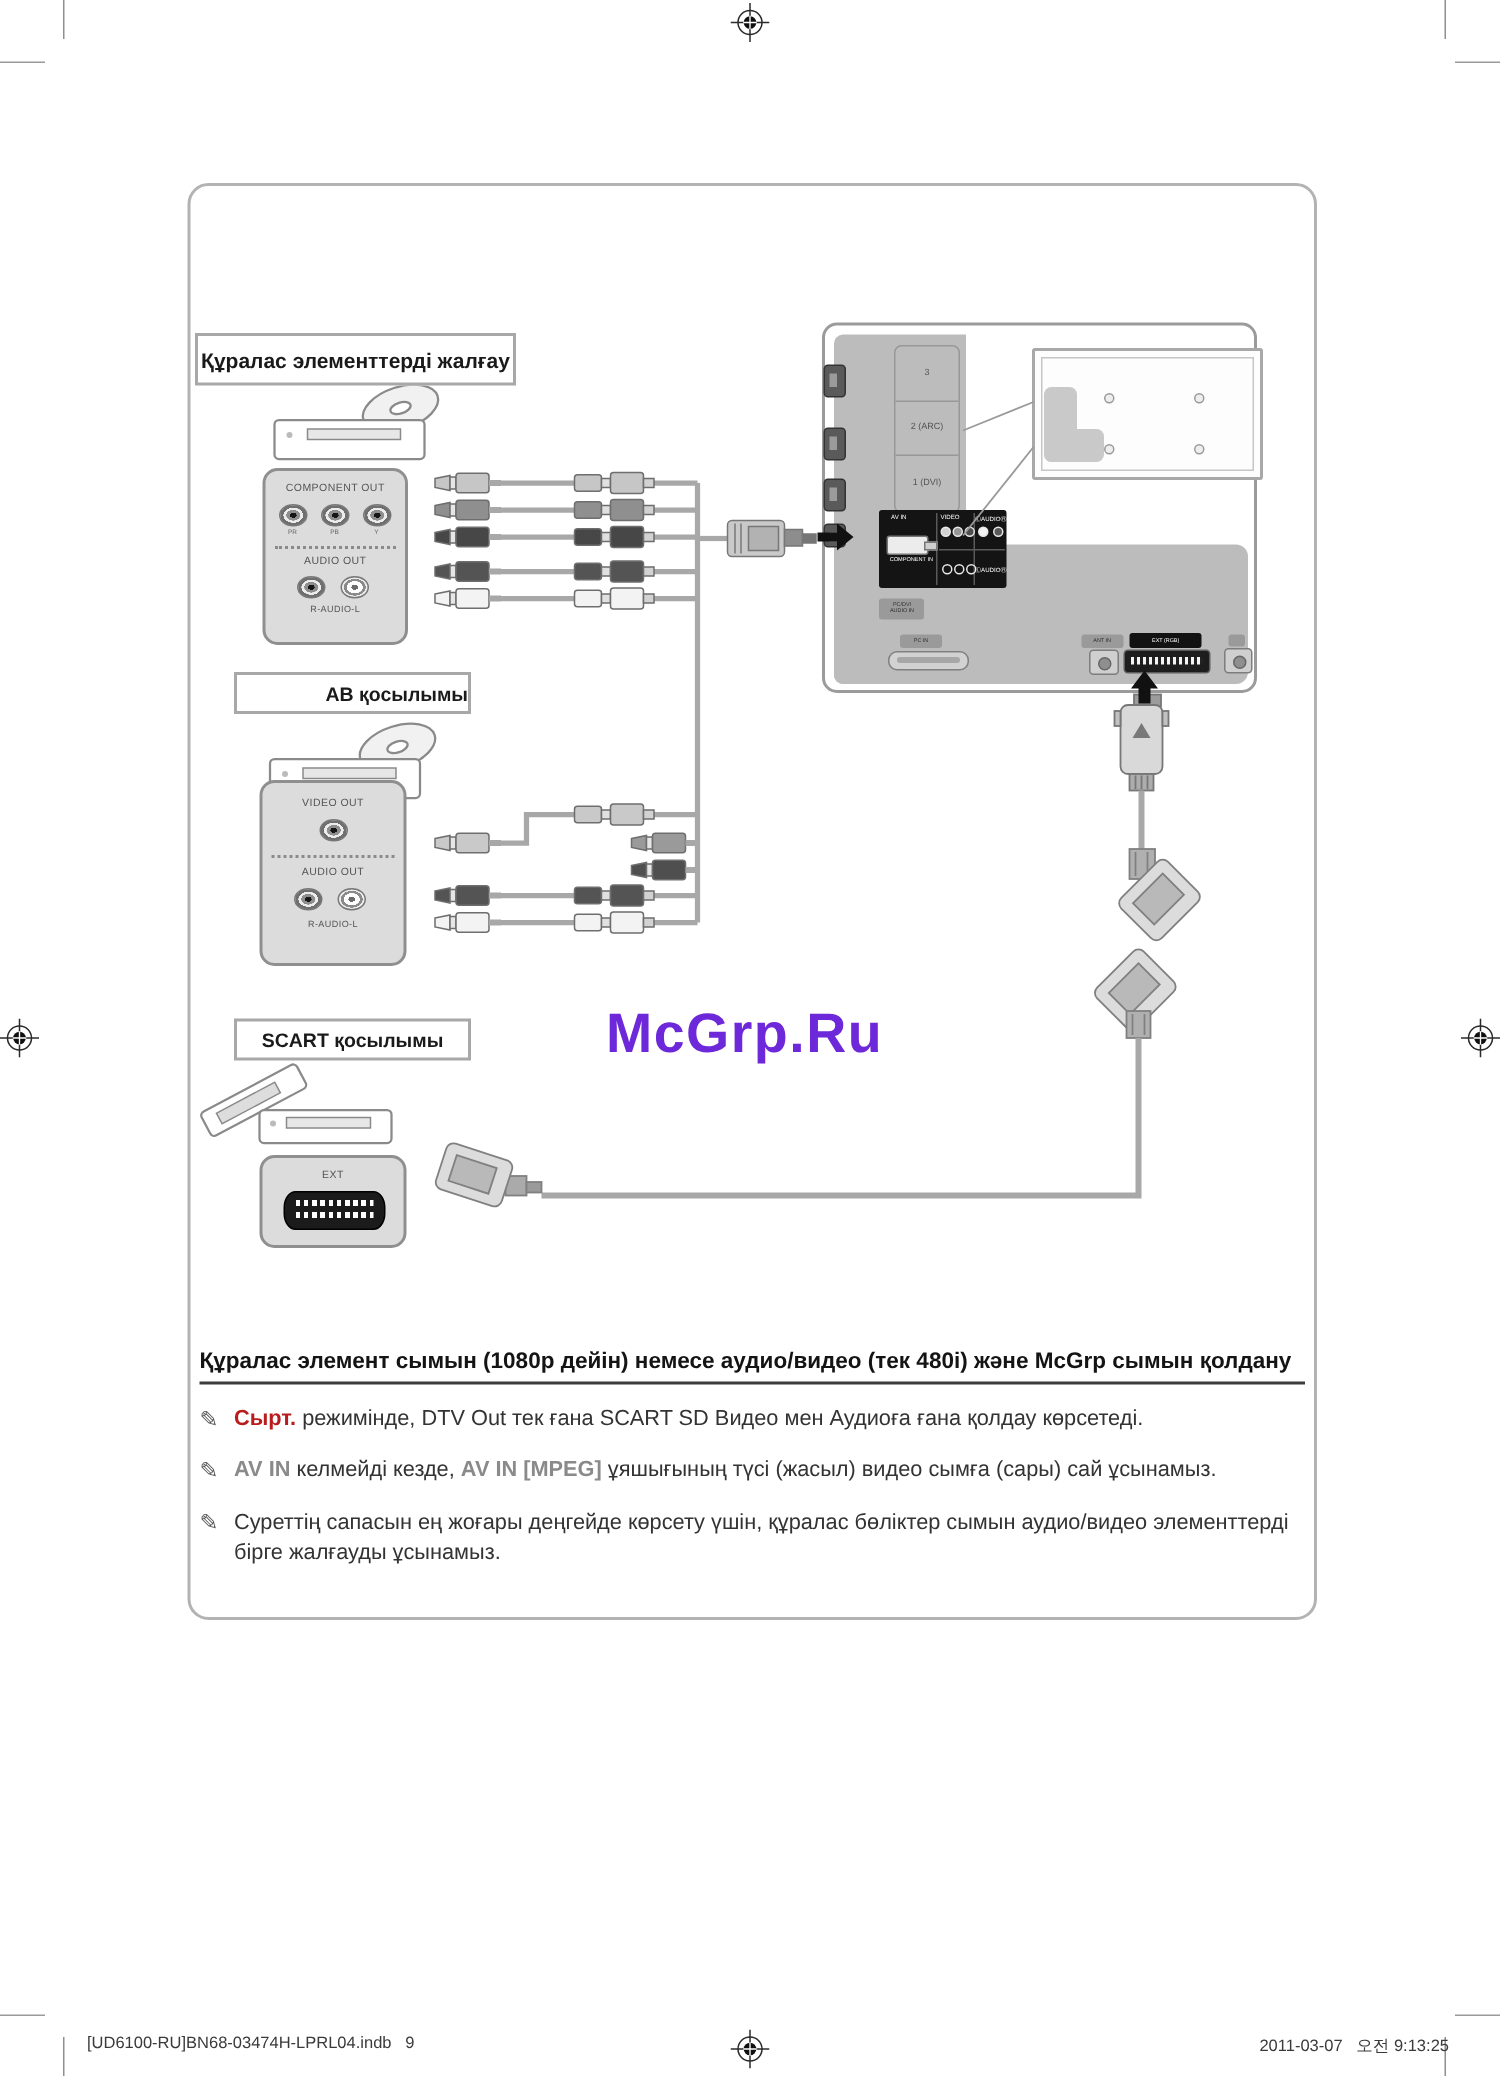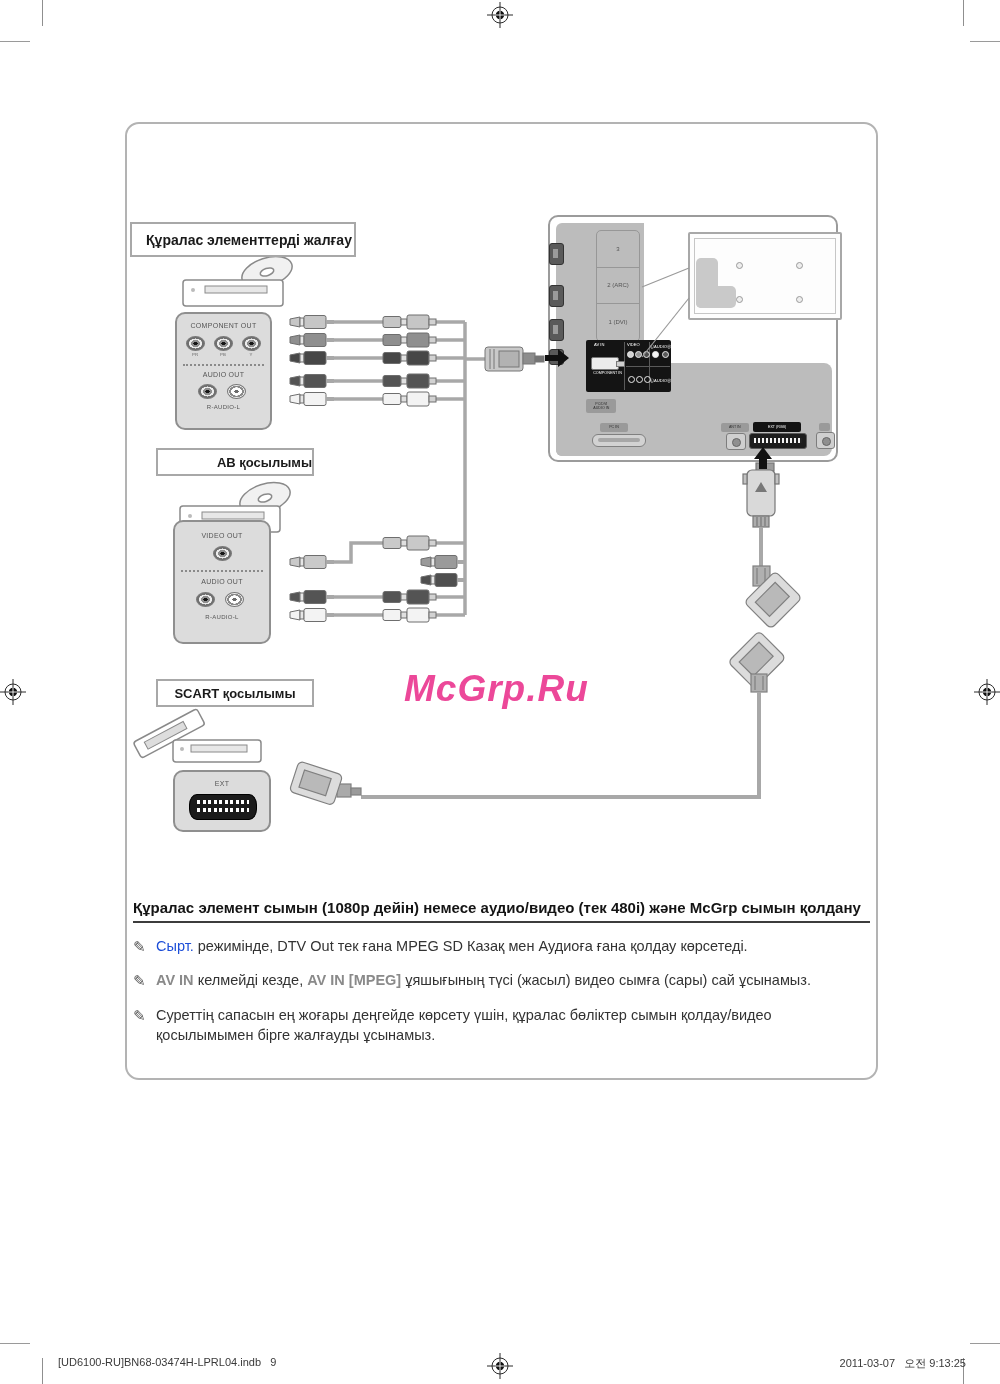--- a/index.html
+++ b/index.html
@@ -8,25 +8,25 @@
   
   .cropv{position:absolute;width:1px;background:#8f8f8f;}
   .croph{position:absolute;height:1px;background:#9a9a9a;}
   .regmark{position:absolute;width:26px;height:26px;}
   
   .content-box{position:absolute;left:125px;top:122px;width:749px;height:954px;
                border:2px solid #b3b3b3;border-radius:14px;background:#fff;}
   .sec-label{position:absolute;border:2px solid #a8a8a8;background:#fff;z-index:3;
              display:flex;align-items:center;justify-content:center;
              font-weight:bold;color:#1a1a1a;}
-  .lab1{left:130px;top:222px;width:210px;height:31px;font-size:14px;padding-left:12px;}
+  .lab1{left:130px;top:222px;width:210px;height:31px;font-size:14px;}
   .lab2{left:156px;top:448px;width:154px;height:24px;font-size:13px;justify-content:flex-end;}
   .lab3{left:156px;top:679px;width:154px;height:24px;font-size:13px;}
   .watermark{position:absolute;left:404px;top:668px;z-index:3;font-size:37px;
-             font-style:italic;font-weight:bold;color:#ec4899;letter-spacing:1px;}
+             font-weight:bold;color:#6d28d9;letter-spacing:1px;}
   
   .dev-panel{position:absolute;background:#dcdcdc;border:2px solid #8f8f8f;border-radius:10px;z-index:2;}
   .comp-panel{left:175px;top:312px;width:93px;height:114px;}
   .av-panel{left:173px;top:520px;width:94px;height:120px;}
   .ext-panel{left:173px;top:770px;width:94px;height:58px;}
   .ptitle{position:absolute;width:100%;text-align:center;font-size:7px;color:#555;letter-spacing:.3px;}
   .jack{position:absolute;width:17px;height:13px;border-radius:50%;border:1px solid #777;
         background:radial-gradient(ellipse at center,#161616 0 18%,#8e8e8e 19% 38%,#ececec 39% 54%,#6f6f6f 55% 72%,#d8d8d8 73% 100%);}
   .jack.white{background:radial-gradient(ellipse at center,#6b6b6b 0 18%,#fdfdfd 19% 44%,#8a8a8a 45% 60%,#ededed 61% 100%);}
   .jlab{position:absolute;font-size:6px;transform:scale(.72);transform-origin:center;color:#666;text-align:center;width:20px;}
@@ -72,21 +72,21 @@
   
   .cables-svg{position:absolute;left:125px;top:122px;z-index:1;}
   .overlay-svg{position:absolute;left:125px;top:122px;z-index:5;}
   
   .notes{position:absolute;left:133px;top:899px;width:737px;z-index:2;}
   .notes-heading{font-size:15px;font-weight:bold;color:#141414;padding-bottom:5px;
                  border-bottom:2px solid #3c3c3c;white-space:nowrap;}
   .note{display:flex;gap:7px;margin-top:13px;font-size:14.5px;color:#333;line-height:1.42;}
   .pencil{font-size:15px;color:#555;flex:0 0 16px;}
   .note p{margin:0;}
-  .nb{font-weight:normal;color:#1d4ed8;}
+  .nb{font-weight:bold;color:#b91c1c;}
   .ng{font-weight:bold;color:#8a8a8a;}
   
   .page-badge{position:absolute;left:425px;top:1300px;width:150px;height:52px;background:#c2c2c2;
               border-radius:14px;text-align:center;padding-top:9px;box-sizing:border-box;
               font-weight:bold;font-size:15px;color:#111;z-index:2;}
   .footer-left{position:absolute;left:58px;top:1356px;font-size:11px;color:#3a3a3a;white-space:pre;}
   .footer-right{position:absolute;right:34px;top:1356px;font-size:11px;color:#3a3a3a;white-space:pre;}
 </style>
 </head>
 <body>
@@ -407,28 +407,28 @@
     <line x1="517" y1="165" x2="564" y2="146" stroke="#9a9a9a" stroke-width="1.2"></line>
     <line x1="517" y1="235" x2="564" y2="176" stroke="#9a9a9a" stroke-width="1.2"></line>
     <polygon points="420,233 433,233 433,227 444,236 433,245 433,239 420,239" fill="#111"></polygon>
     <polygon points="629,337 638,325 647,337 642,337 642,347 634,347 634,337" fill="#111"></polygon>
   </svg>
 
   <div class="notes">
     <div class="notes-heading">Құралас элемент сымын (1080p дейін) немесе аудио/видео (тек 480i) және McGrp сымын қолдану</div>
     <div class="note">
       <span class="pencil">✎</span>
-      <p><span class="nb">Сырт.</span><span> режимінде, DTV Out тек ғана MPEG SD Казақ мен Аудиоға ғана қолдау көрсетеді.</span></p>
+      <p><span class="nb">Сырт.</span><span> режимінде, DTV Out тек ғана SCART SD Видео мен Аудиоға ғана қолдау көрсетеді.</span></p>
     </div>
     <div class="note">
       <span class="pencil">✎</span>
       <p><span class="ng">AV IN</span><span> келмейді кезде, </span><span class="ng">AV IN [MPEG]</span><span> ұяшығының түсі (жасыл) видео сымға (сары) сай ұсынамыз.</span></p>
     </div>
     <div class="note">
       <span class="pencil">✎</span>
-      <p><span>Суреттің сапасын ең жоғары деңгейде көрсету үшін, құралас бөліктер сымын қолдау/видео қосылымымен бірге жалғауды ұсынамыз.</span></p>
+      <p><span>Суреттің сапасын ең жоғары деңгейде көрсету үшін, құралас бөліктер сымын аудио/видео элементтерді бірге жалғауды ұсынамыз.</span></p>
     </div>
   </div>
 
   <div class="footer-left">[UD6100-RU]BN68-03474H-LPRL04.indb   9</div>
   <div class="footer-right">2011-03-07   오전 9:13:25</div>
 
 </div>
 
 </body></html>

